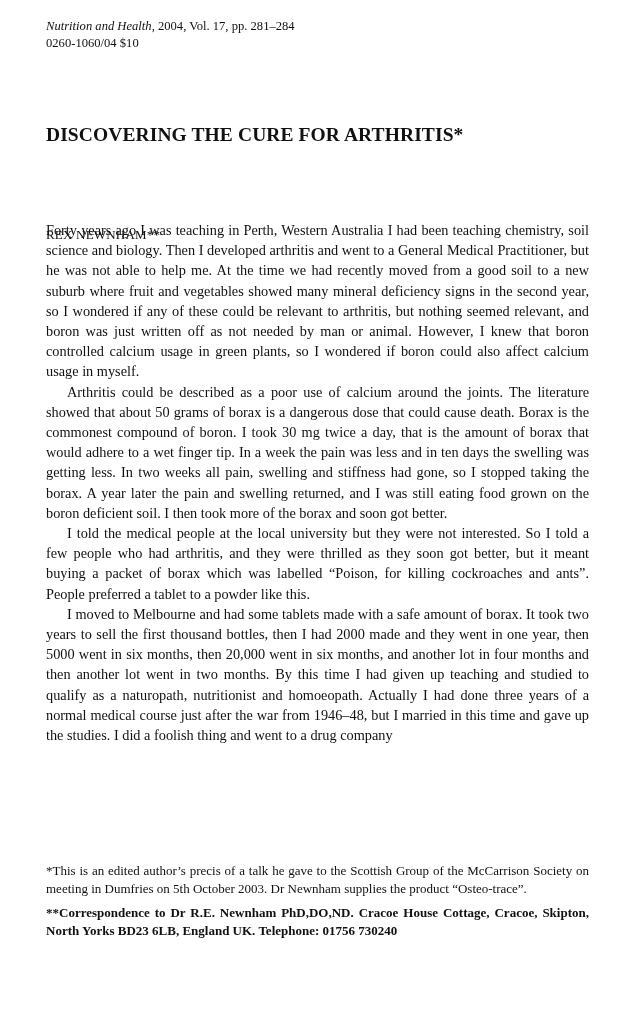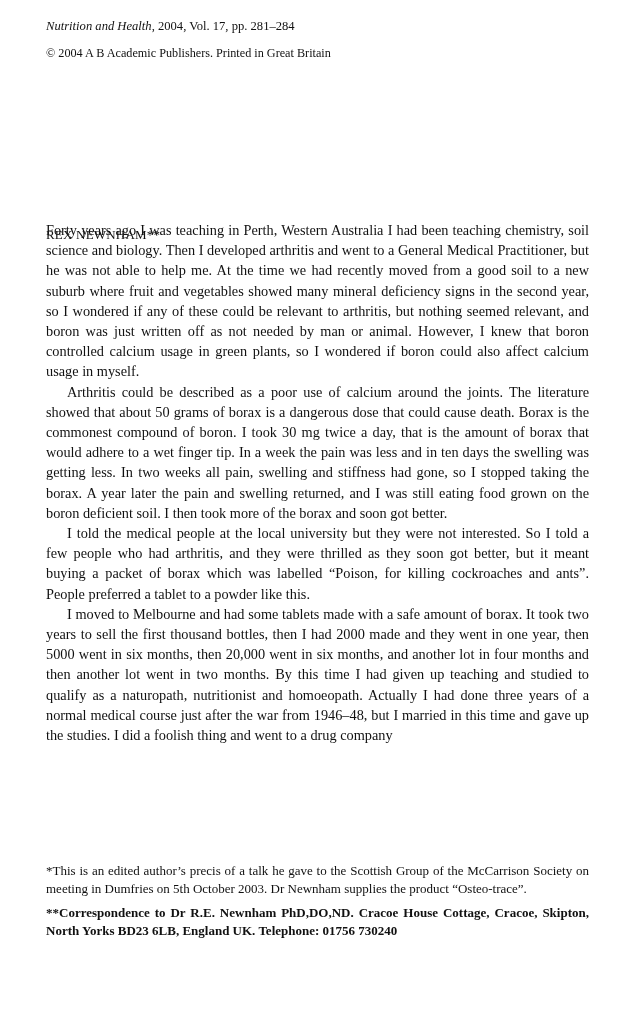--- a/index.html
+++ b/index.html
@@ -89,23 +89,24 @@
     font-weight: bold;
   }
 </style>
 </head>
 <body>
 
 <div class="page">
 
   <div class="masthead">
     <span class="line"><span class="journal">Nutrition and Health</span><span>, 2004, Vol. 17, pp. 281–284</span></span>
-    <span class="pub">© 2004 A B Academic Publishers. Printed in Great Britain</span>
+    <span class="line">0260-1060/04 $10</span>
   </div>
 
+  <h1 class="title">DISCOVERING THE CURE FOR ARTHRITIS*</h1>
 
   <div class="author">REX NEWNHAM**</div>
 
   <div class="body-text">
     <p>Forty years ago I was teaching in Perth, Western Australia I had been teaching chemistry, soil science and biology. Then I developed arthritis and went to a General Medical Practitioner, but he was not able to help me. At the time we had recently moved from a good soil to a new suburb where fruit and vegetables showed many mineral deficiency signs in the second year, so I wondered if any of these could be relevant to arthritis, but nothing seemed relevant, and boron was just written off as not needed by man or animal. However, I knew that boron controlled calcium usage in green plants, so I wondered if boron could also affect calcium usage in myself.</p>
     <p class="indent">Arthritis could be described as a poor use of calcium around the joints. The literature showed that about 50 grams of borax is a dangerous dose that could cause death. Borax is the commonest compound of boron. I took 30 mg twice a day, that is the amount of borax that would adhere to a wet finger tip. In a week the pain was less and in ten days the swelling was getting less. In two weeks all pain, swelling and stiffness had gone, so I stopped taking the borax. A year later the pain and swelling returned, and I was still eating food grown on the boron deficient soil. I then took more of the borax and soon got better.</p>
     <p class="indent">I told the medical people at the local university but they were not interested. So I told a few people who had arthritis, and they were thrilled as they soon got better, but it meant buying a packet of borax which was labelled “Poison, for killing cockroaches and ants”. People preferred a tablet to a powder like this.</p>
     <p class="indent">I moved to Melbourne and had some tablets made with a safe amount of borax. It took two years to sell the first thousand bottles, then I had 2000 made and they went in one year, then 5000 went in six months, then 20,000 went in six months, and another lot in four months and then another lot went in two months. By this time I had given up teaching and studied to qualify as a naturopath, nutritionist and homoeopath. Actually I had done three years of a normal medical course just after the war from 1946–48, but I married in this time and gave up the studies. I did a foolish thing and went to a drug company</p>
   </div>
 

